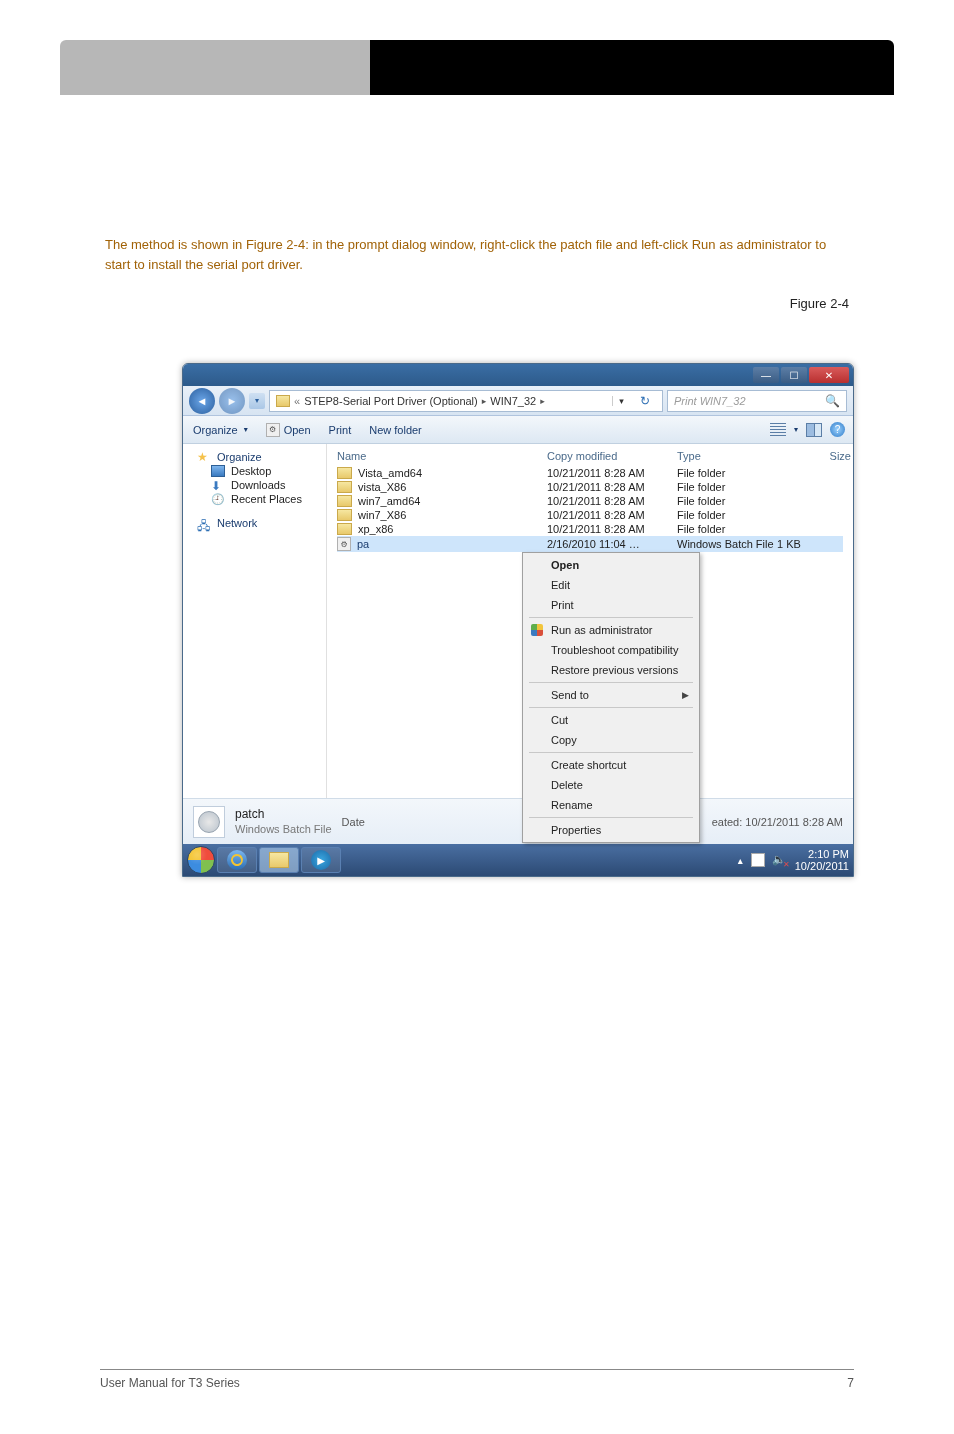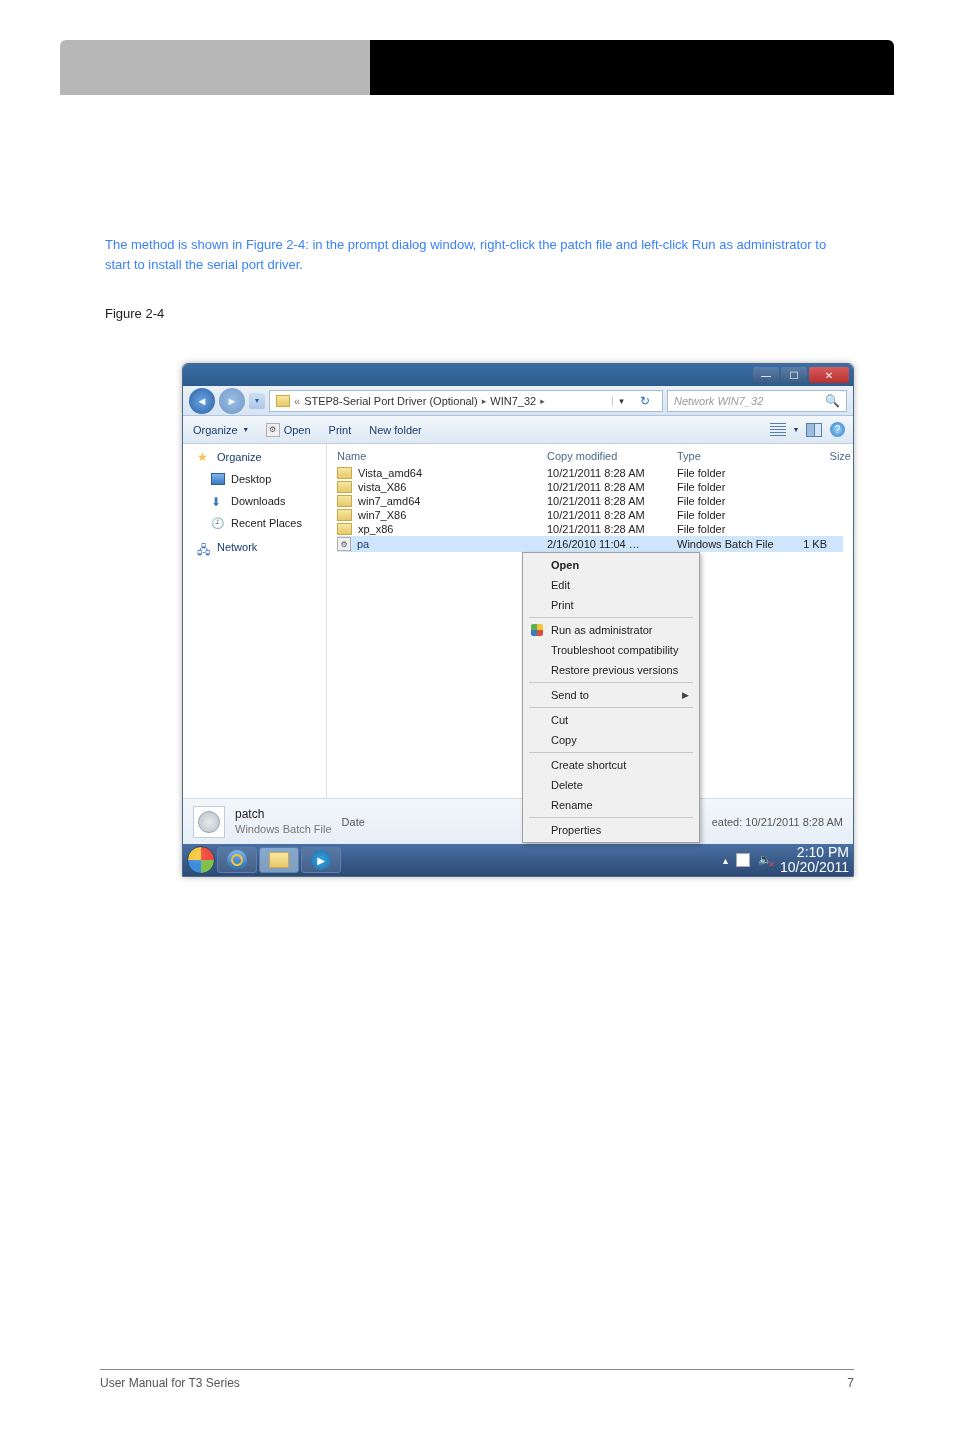--- a/index.html
+++ b/index.html
@@ -30,29 +30,30 @@
     height: 55px;
     background: #000;
     color: #fff;
     border-top-right-radius: 6px;
     display: flex;
     align-items: flex-end;
     padding: 6px 12px;
     font-size: 14px;
   }
   .body-text {
-    margin: 140px 45px 32px 45px;
+    margin: 140px 45px 22px 45px;
     font-size: 13px;
     line-height: 1.5;
-    color: #3b82f6;
+    color: #a16207;
   }
   .fig-label {
     margin: 16px 45px 10px 45px;
     font-size: 13px;
     color: #222;
+    text-align: right;
   }
   .foot-area {
     position: absolute;
     bottom: 44px;
     left: 100px;
     right: 100px;
     border-top: 1px solid #888;
     padding-top: 6px;
     font-size: 12px;
     color: #555;
@@ -150,21 +151,21 @@
   .nav-pane {
     width: 144px;
     background:#fff;
     border-right:1px solid #e0e0e0;
     padding: 6px 0;
     font-size:11px; color:#1a3c6e;
     overflow:hidden;
   }
   .nav-group { margin-bottom: 10px; }
   .nav-item { display:flex; align-items:center; gap:6px; padding:1px 0 1px 14px; }
-  .nav-item.sub { padding-left: 28px; color:#222;margin-top:8px; }
+  .nav-item.sub { padding-left: 28px; color:#222; }
   .nav-item.hd { color:#1a3c6e; }
   .ico { width:14px; height:12px; display:inline-block; flex-shrink:0; }
   .ico.star { color:#f5c24c; font-size:12px; line-height:12px; }
   .ico.desk { background: linear-gradient(#7fb6ee,#3a7ac0); border:1px solid #2d5f96; }
   .ico.dl { color:#3a7ac0; font-size:12px; }
   .ico.recent { color:#6a8bb0; font-size:11px; }
   .ico.lib { background: linear-gradient(#f0d48a,#d4a84a); border:1px solid #b0873a; }
   .ico.doc { background:#fff; border:1px solid #9fbcd8; position:relative;}
   .ico.doc::after {content:""; position:absolute; left:2px; right:2px; top:2px; height:2px; background:#9fbcd8;}
   .ico.music { color:#e79b3b; font-size:11px; }
@@ -234,21 +235,21 @@
   .tb-ie { width:20px;height:20px;border-radius:50%; background: linear-gradient(#7bb6ef,#2b6db3); position:relative;}
   .tb-ie::after{content:""; position:absolute; inset:4px; border:2px solid #f4c430; border-radius:50%; transform:rotate(-20deg);}
   .tb-exp { width:20px;height:16px; background: linear-gradient(#f6e7a1,#e8c96b); border:1px solid #caa94b;}
   .tb-wmp { width:20px;height:20px;border-radius:50%; background: radial-gradient(#3aa7e0,#1c6aa8); display:flex;align-items:center;justify-content:center; color:#fff; font-size:10px;}
   .tb-right { display:flex; align-items:center; gap:8px; color:#fff; font-size:10px;}
   .tray-ico { width:14px;height:14px; display:inline-block;}
   .tray-ico.flag { background:#fff; border:1px solid #aaa;}
   .tray-ico.snd { color:#fff; font-size:11px; position:relative;}
   .tray-ico.snd::after {content:"✕"; color:#e04c4c; font-size:8px; position:absolute; right:-3px; bottom:-2px;}
   .tray-arrow { color:#fff; font-size:10px;}
-  .clock { text-align:right; line-height:1.1; font-size:14px; color:#fff; white-space:nowrap;}
+  .clock { text-align:right; line-height:1.1; font-size:11px; color:#fff; white-space:nowrap;}
 </style>
 </head>
 <body>
 
 <div class="page">
   <div class="header-region">
     <div class="header-left"></div>
     <div class="header-right"></div>
   </div>
 
@@ -272,21 +273,21 @@
       <span class="addr-sep">«</span>
       <span>STEP8-Serial Port Driver (Optional)</span>
       <span class="addr-arrow">▸</span>
       <span>WIN7_32</span>
       <span class="addr-arrow">▸</span>
       <span style="flex:1"></span>
       <span class="addr-dd">▾</span>
       <span class="addr-refresh">↻</span>
     </div>
     <div class="searchbox">
-      <span>Network WIN7_32</span>
+      <span>Print WIN7_32</span>
       <span class="mag">🔍</span>
     </div>
   </div>
 
   <div class="toolbar">
     <span class="titem tdd">Organize</span>
     <span class="titem">
         <span class="ico bat">⚙</span>
         <span>Open</span>
       </span>
@@ -381,21 +382,21 @@
             <span class="col-type">File folder</span>
             <span class="col-size" style="text-align:right;padding-right:16px"></span>
           </div>
           <div class="file-row sel">
             <span class="col-name">
               <span class="ico bat">⚙</span>
               <span>pa</span>
             </span>
             <span class="col-date">2/16/2010 11:04 …</span>
             <span class="col-type">Windows Batch File</span>
-            <span class="col-size" style="text-align:right;padding-right:16px">1 KB</span>
+            <span class="col-size" style="text-align:left;padding-right:28px">1 KB</span>
           </div>
         </div>
 
       <div class="ctx-menu" id="ctx-menu">
           <div class="ctx-item bold">
             <span>Open</span>
           </div>
           <div class="ctx-item">
             <span>Edit</span>
           </div>

